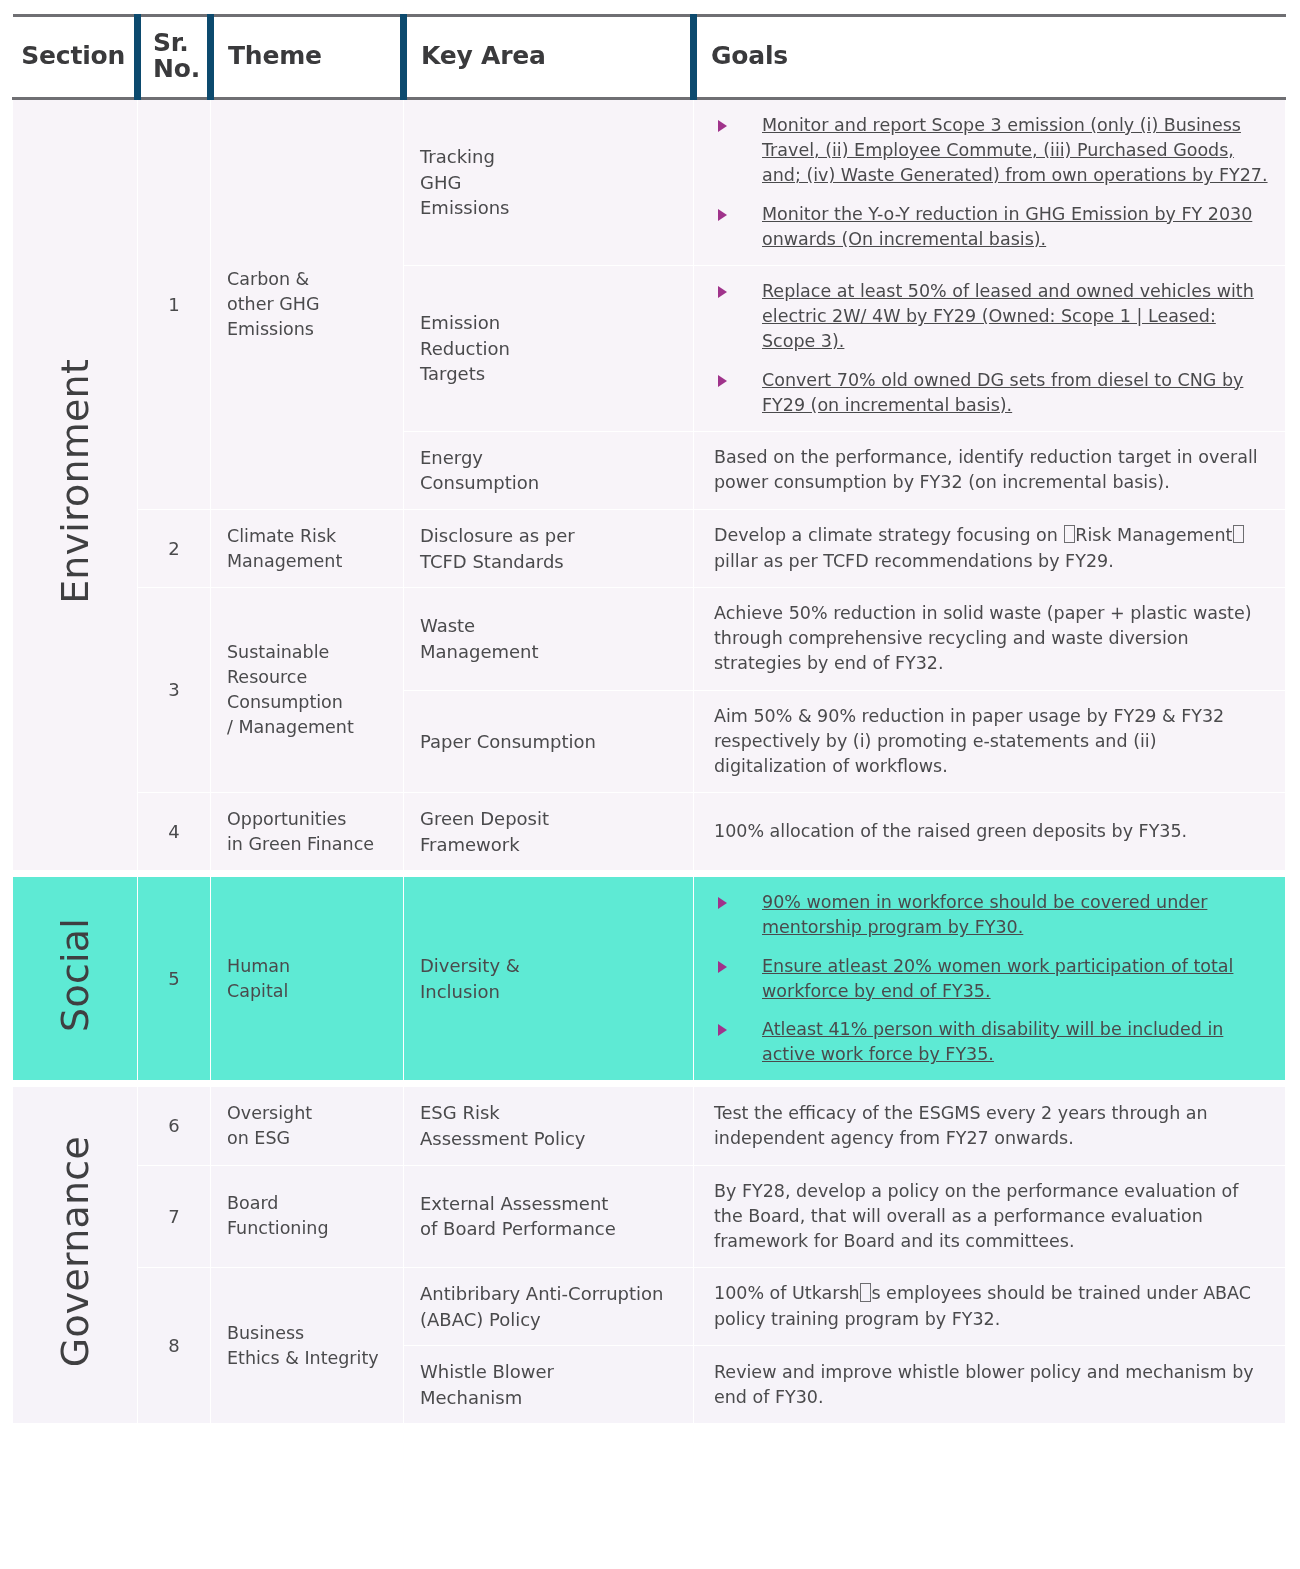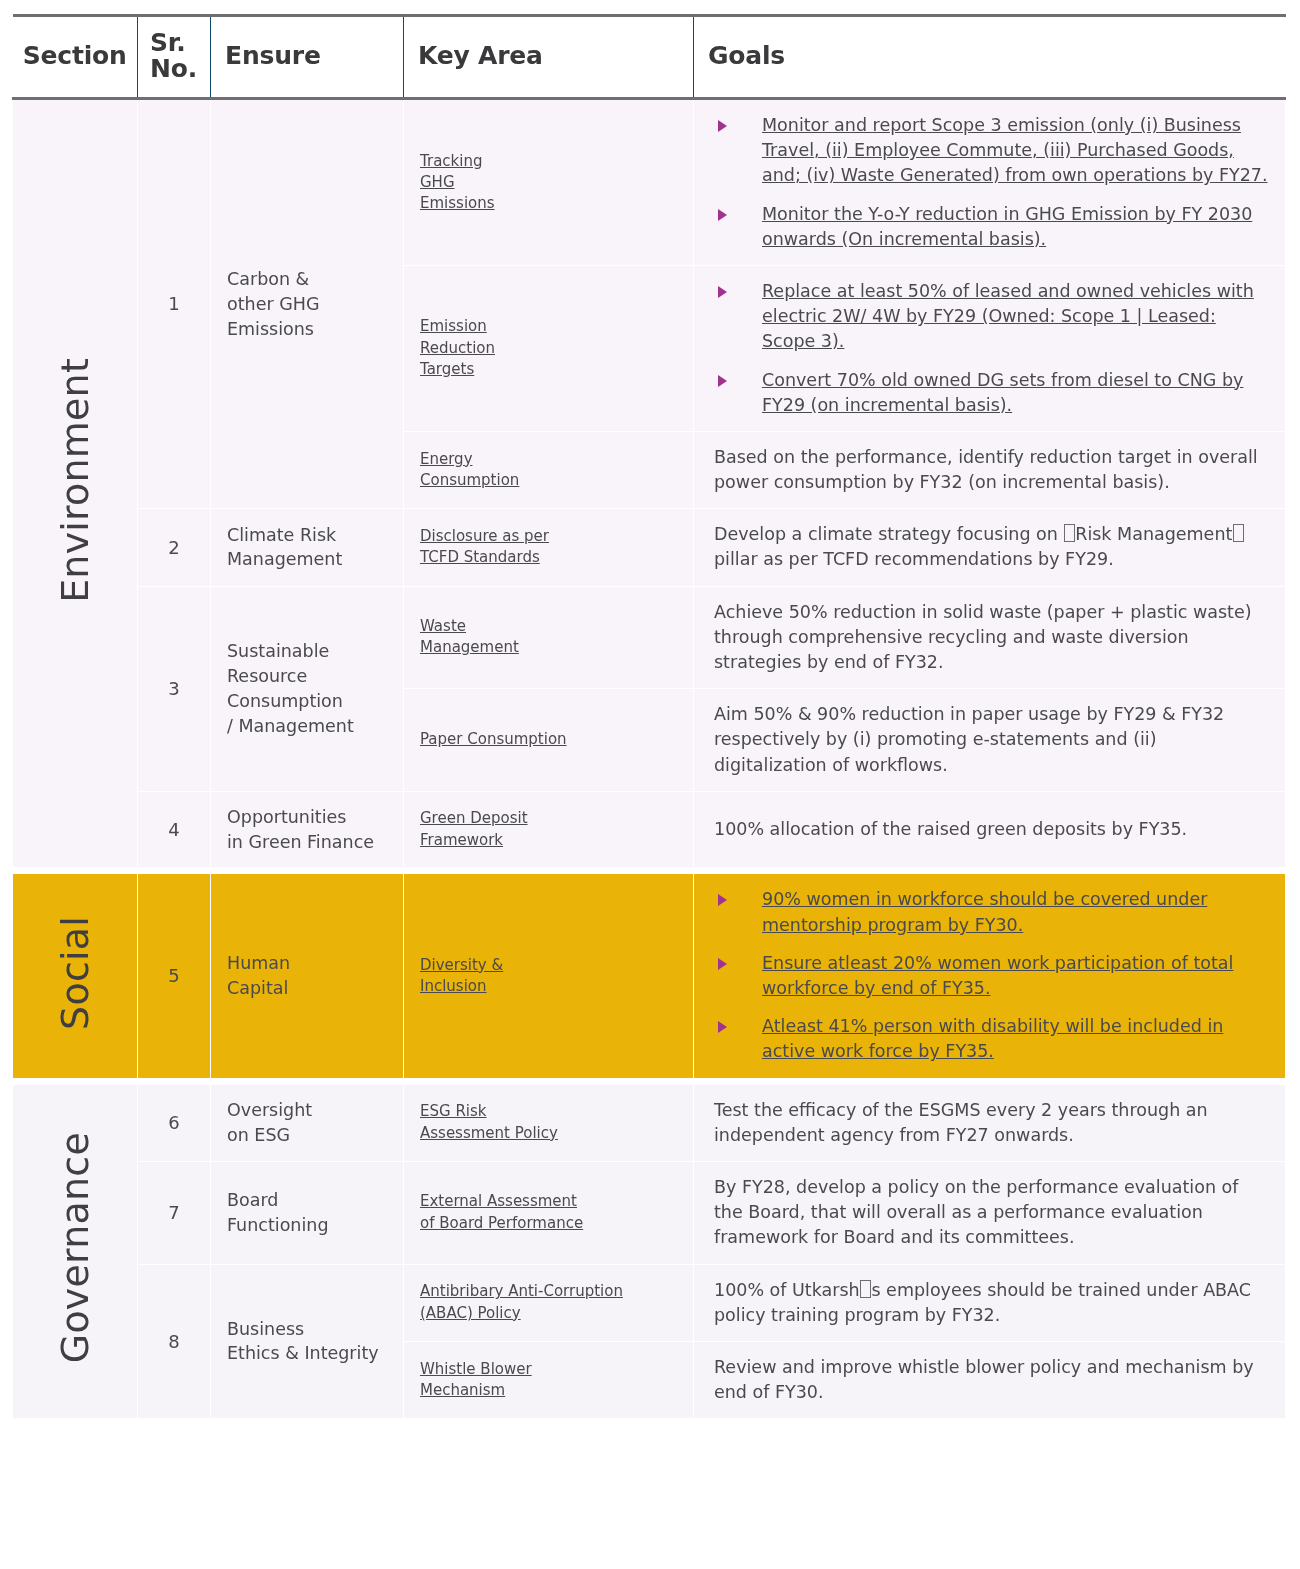--- a/index.html
+++ b/index.html
@@ -36,21 +36,21 @@
   col.c-section { width: 125px; }
   col.c-srno    { width: 73px;  }
   col.c-theme   { width: 193px; }
   col.c-keyarea { width: 290px; }
   col.c-goals   { width: 592px; }
 
   
   thead th {
     border-top: 3px solid #6f6f73;
     border-bottom: 3px solid #6f6f73;
-    border-left: 1px solid #0c4a6e;
+    border-left: 7px solid #0c4a6e;
     background: #ffffff;
     font-size: 25px;
     font-weight: bold;
     color: #3a3a3c;
     text-align: left;
     padding: 10px 14px 12px 14px;
     vertical-align: middle;
     line-height: 1.06;
     letter-spacing: -0.2px;
     height: 58px;
@@ -71,33 +71,33 @@
     vertical-align: middle;
     font-size: 17.5px;
     line-height: 1.42;
     color: #4a4a4c;
     padding: 13px 16px;
     border: 1px solid #ffffff;
     background: #f7f3f8;
   }
 
   tbody tr.env td        { background: #f8f4f9; }
-  tbody tr.soc td        { background: #eab308; }
+  tbody tr.soc td        { background: #5eead4; }
   tbody tr.gov td        { background: #f6f3f9; }
 
   td.srno {
     text-align: center;
     font-size: 18px;
     padding-left: 4px;
     padding-right: 4px;
     color: #4a4a4c;
   }
 
   td.theme   { font-size: 17.5px; }
-  td.keyarea { font-size: 15px; text-decoration: underline; }
+  td.keyarea { font-size: 18px; }
   td.goals   { font-size: 17.5px; padding-left: 20px; padding-right: 14px; }
 
   
   td.section {
     text-align: center;
     padding: 0;
     position: relative;
   }
   td.section .rot {
     display: inline-block;
@@ -162,21 +162,21 @@
       <col class="c-section">
       <col class="c-srno">
       <col class="c-theme">
       <col class="c-keyarea">
       <col class="c-goals">
     </colgroup>
     <thead>
       <tr>
         <th>Section</th>
         <th class="th-srno"><span>Sr.</span><br><span>No.</span></th>
-        <th>Ensure</th>
+        <th>Theme</th>
         <th>Key Area</th>
         <th>Goals</th>
       </tr>
     </thead>
     <tbody id="table-body">
         <tr class="env">
           <td class="section" rowspan="7"><span class="rot">Environment</span></td>
           <td class="srno" rowspan="3">1</td>
           <td class="theme" rowspan="3">Carbon &amp;<br>other GHG<br>Emissions</td>
           <td class="keyarea">Tracking<br>GHG<br>Emissions</td>

